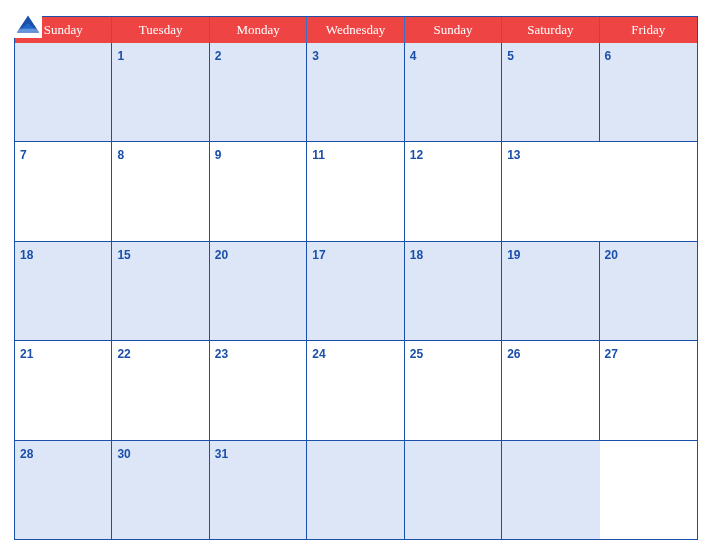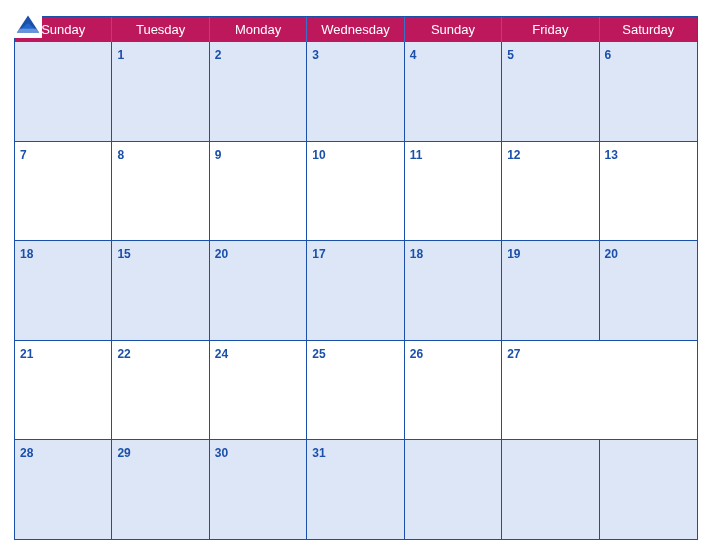--- a/index.html
+++ b/index.html
@@ -66,21 +66,22 @@
     }
     .calendar {
       flex: 1;
       display: flex;
       flex-direction: column;
       border: 1px solid #1a4faa;
     }
     .day-headers {
       display: grid;
       grid-template-columns: repeat(7, 1fr);
-      background: #be185d;
+      background: #ef4444;
+      font-family: Liberation Serif, serif;
     }
     .day-header {
       text-align: center;
       color: #fff;
       font-size: 13px;
       padding: 5px 2px;
       border-right: 1px solid #3a6fca;
     }
     .day-header:last-child {
       border-right: none;
@@ -146,62 +147,61 @@
     <div class="country"></div>
   </div>
 
   <div class="calendar">
     <div class="day-headers">
     <div class="day-header">Sunday</div>
         <div class="day-header">Tuesday</div>
         <div class="day-header">Monday</div>
         <div class="day-header">Wednesday</div>
         <div class="day-header">Sunday</div>
+        <div class="day-header">Saturday</div>
         <div class="day-header">Friday</div>
-        <div class="day-header">Saturday</div>
       </div>
     <div class="weeks">
     <div class="week-row">
           <div class="day-cell empty"><span class="day-num"></span></div>
           <div class="day-cell"><span class="day-num">1</span></div>
           <div class="day-cell"><span class="day-num">2</span></div>
           <div class="day-cell"><span class="day-num">3</span></div>
           <div class="day-cell"><span class="day-num">4</span></div>
           <div class="day-cell"><span class="day-num">5</span></div>
           <div class="day-cell"><span class="day-num">6</span></div>
         </div>
         <div class="week-row">
           <div class="day-cell"><span class="day-num">7</span></div>
           <div class="day-cell"><span class="day-num">8</span></div>
           <div class="day-cell"><span class="day-num">9</span></div>
-          <div class="day-cell"><span class="day-num">10</span></div>
           <div class="day-cell"><span class="day-num">11</span></div>
           <div class="day-cell"><span class="day-num">12</span></div>
           <div class="day-cell"><span class="day-num">13</span></div>
         </div>
         <div class="week-row">
           <div class="day-cell"><span class="day-num">18</span></div>
           <div class="day-cell"><span class="day-num">15</span></div>
           <div class="day-cell"><span class="day-num">20</span></div>
           <div class="day-cell"><span class="day-num">17</span></div>
           <div class="day-cell"><span class="day-num">18</span></div>
           <div class="day-cell"><span class="day-num">19</span></div>
           <div class="day-cell"><span class="day-num">20</span></div>
         </div>
         <div class="week-row">
           <div class="day-cell"><span class="day-num">21</span></div>
           <div class="day-cell"><span class="day-num">22</span></div>
+          <div class="day-cell"><span class="day-num">23</span></div>
           <div class="day-cell"><span class="day-num">24</span></div>
           <div class="day-cell"><span class="day-num">25</span></div>
           <div class="day-cell"><span class="day-num">26</span></div>
           <div class="day-cell"><span class="day-num">27</span></div>
         </div>
         <div class="week-row">
           <div class="day-cell"><span class="day-num">28</span></div>
-          <div class="day-cell"><span class="day-num">29</span></div>
           <div class="day-cell"><span class="day-num">30</span></div>
           <div class="day-cell"><span class="day-num">31</span></div>
           <div class="day-cell empty"><span class="day-num"></span></div>
           <div class="day-cell empty"><span class="day-num"></span></div>
           <div class="day-cell empty"><span class="day-num"></span></div>
         </div>
       </div>
   </div>
 </div>
 

